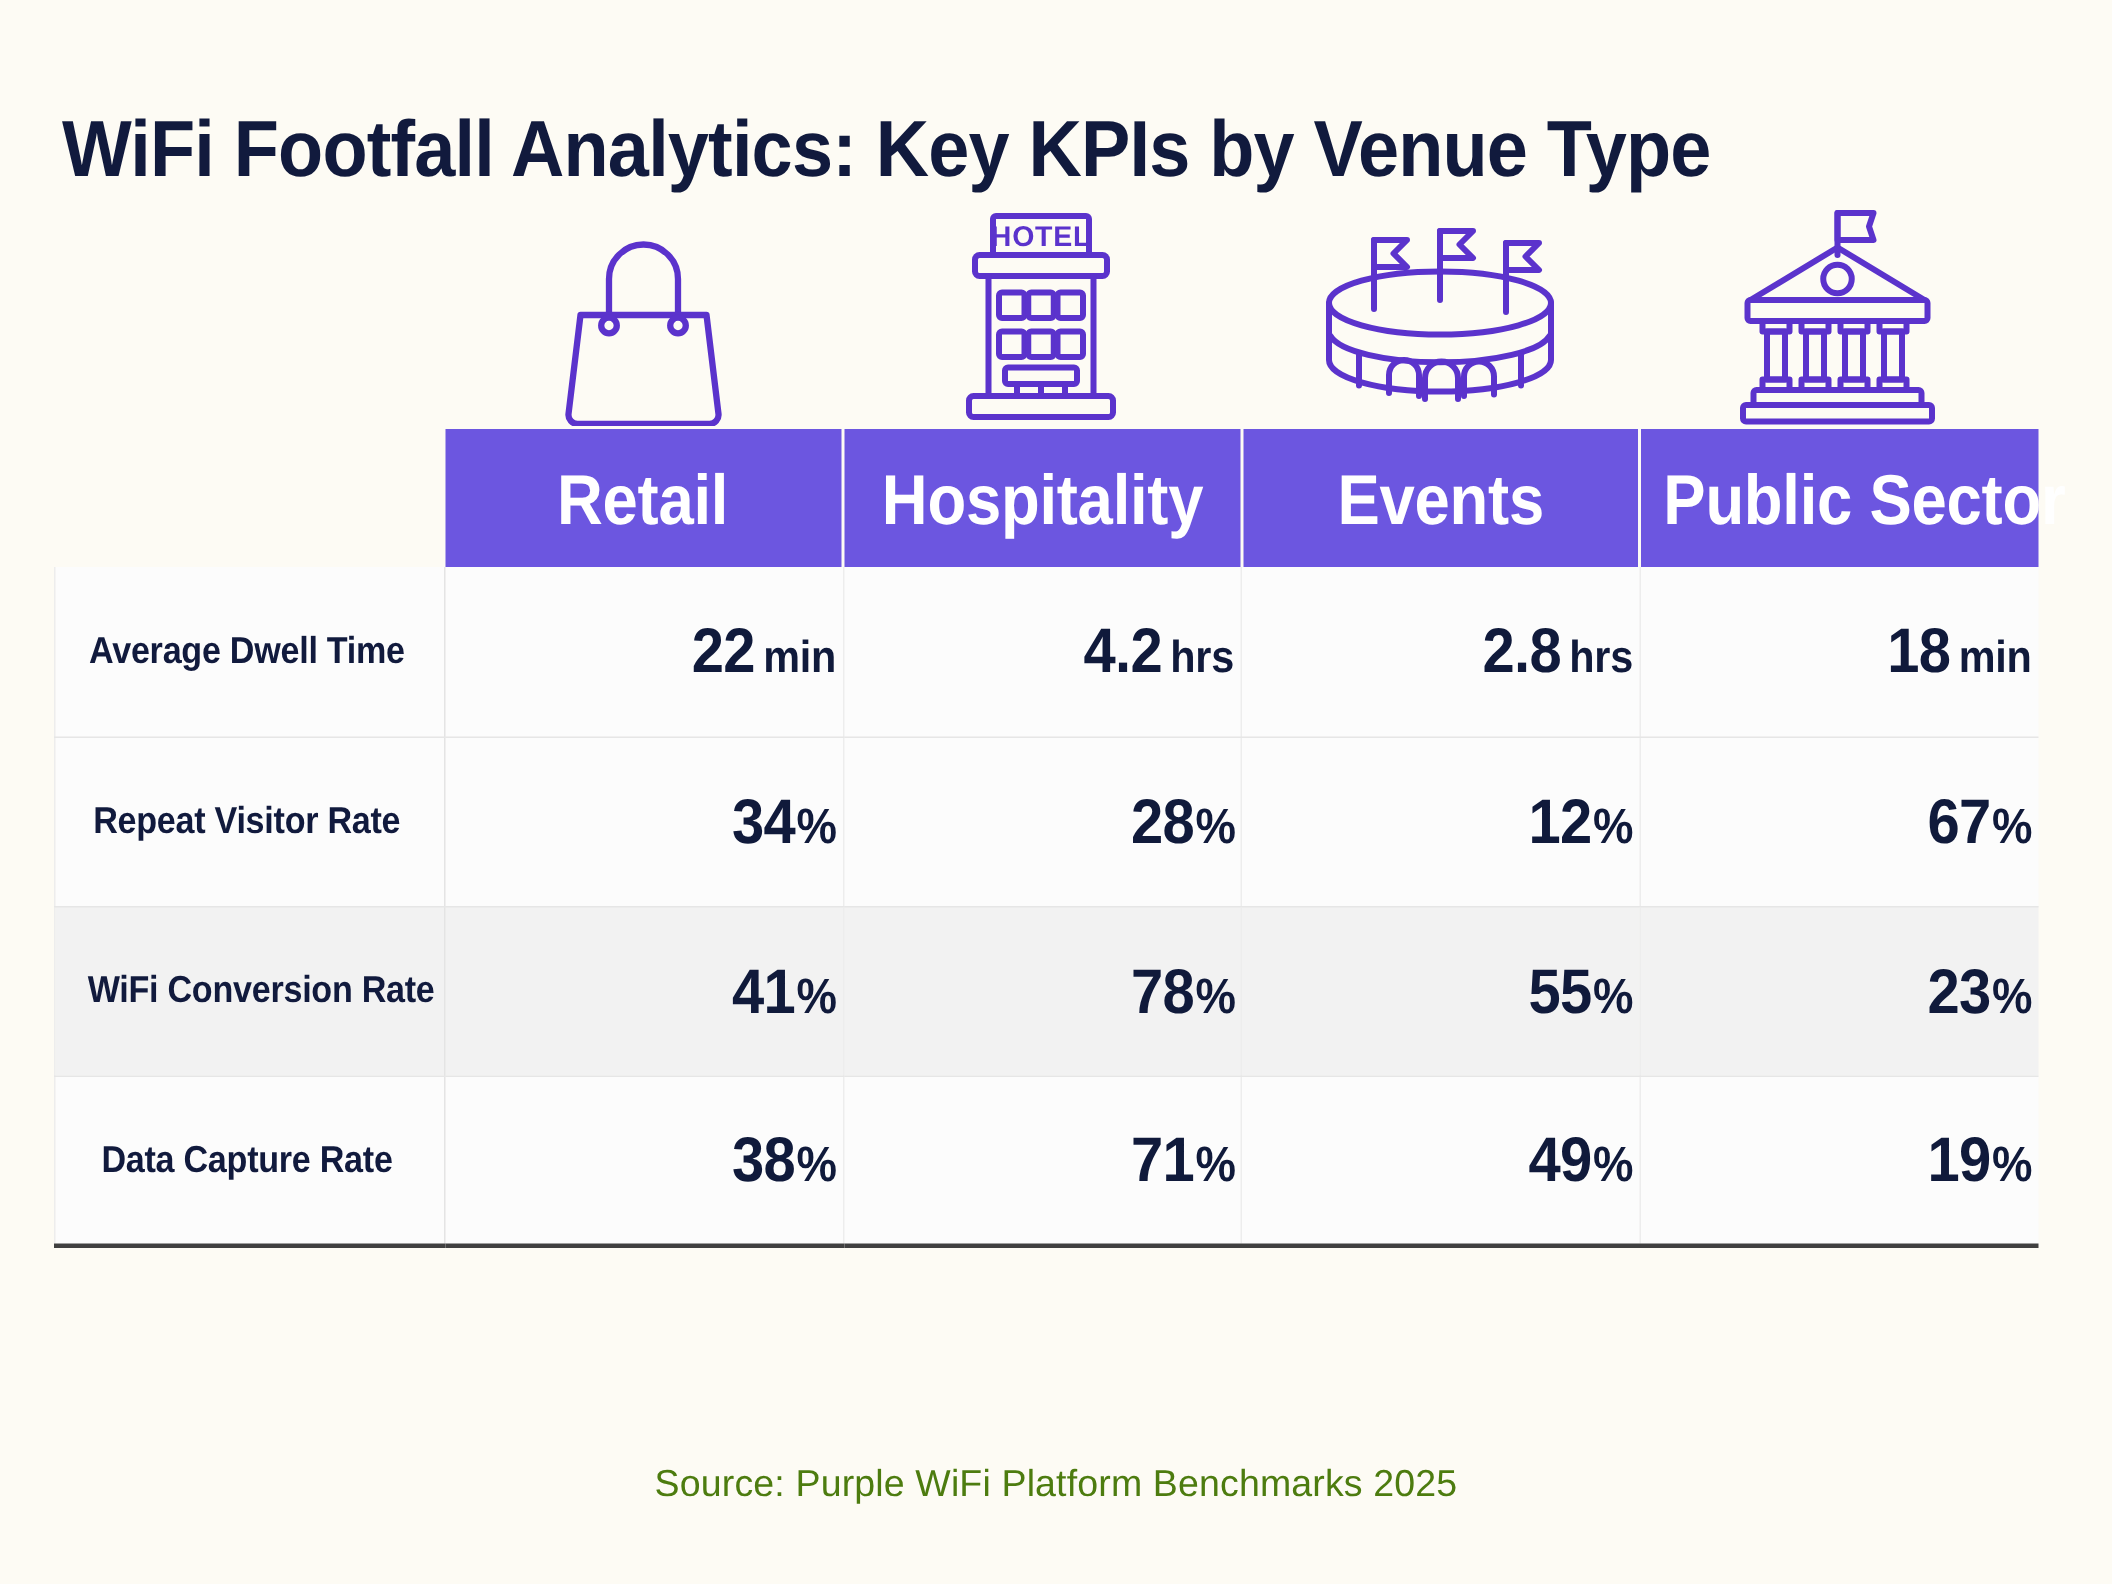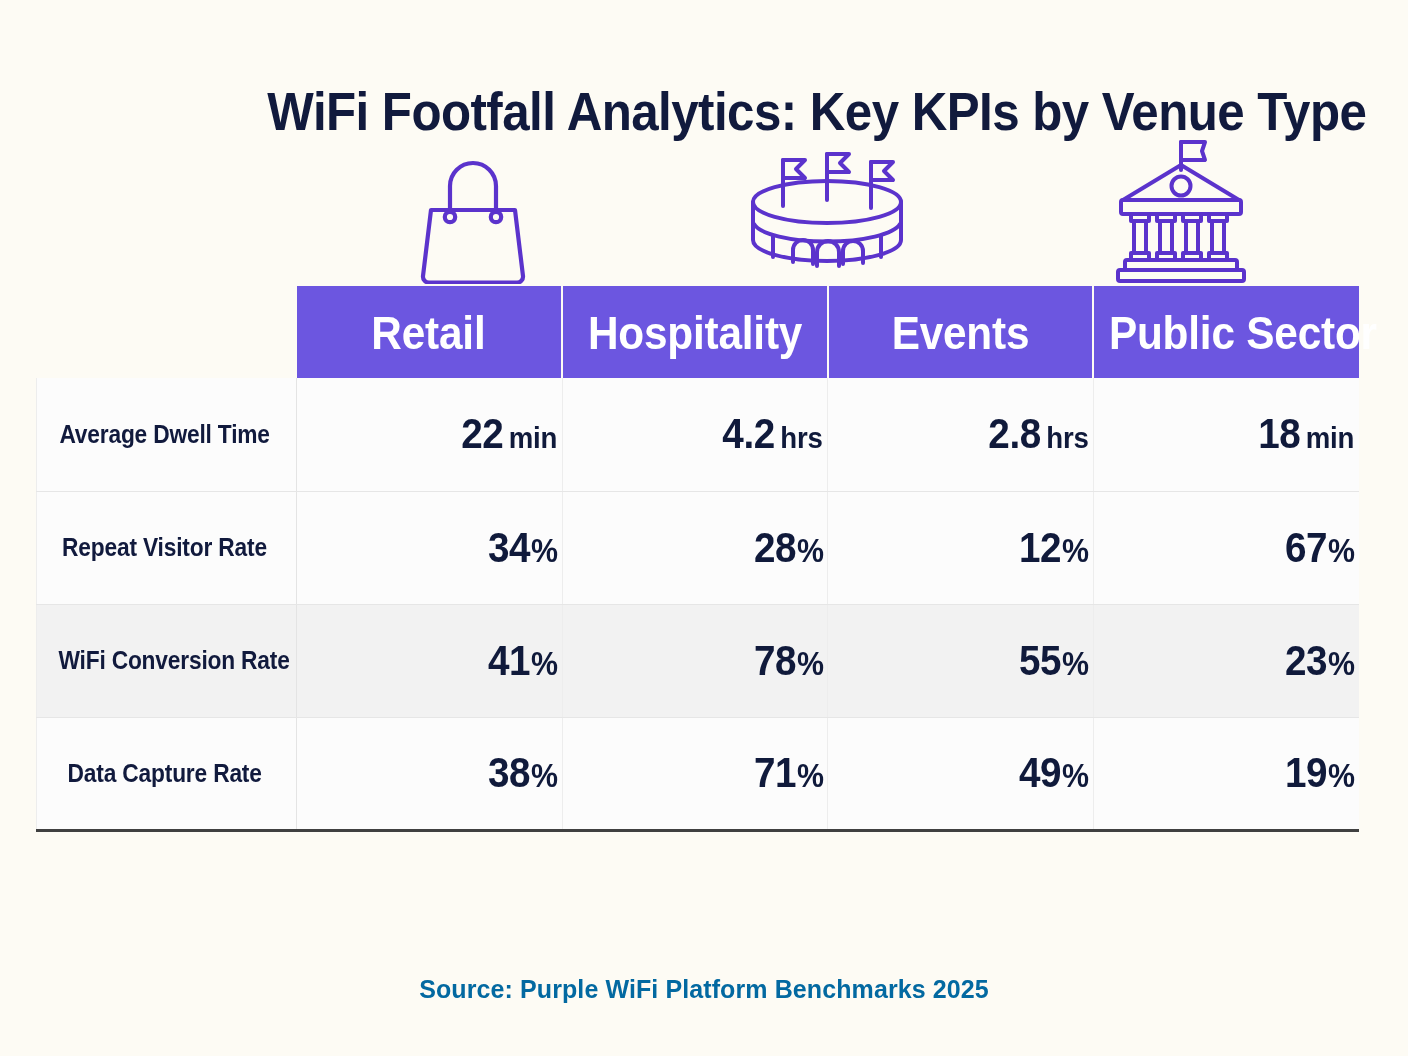--- a/index.html
+++ b/index.html
@@ -11,22 +11,22 @@
     height: 1056px;
     background: #FDFBF4;
     font-family: "Liberation Sans", sans-serif;
     overflow: hidden;
     position: relative;
   }
 
   
   .title-wrap {
     width: 100%;
-    text-align: right;
-    padding-top: 48px;
+    text-align: left;
+    padding-top: 36px;
     box-sizing: border-box;
   }
   .title {
     display: inline-block;
     font-family: "Liberation Sans", sans-serif;
     font-weight: bold;
     font-size: 53px;
     line-height: 1.05;
     letter-spacing: -0.6px;
     color: #111A3D;
@@ -153,23 +153,22 @@
   }
 
   
   .source {
     position: absolute;
     top: 975px;
     left: 0;
     width: 100%;
     text-align: center;
     font-size: 25px;
-    color: #0369a1;
+    color: #4d7c0f;
     letter-spacing: 0.1px;
-    font-weight: bold;
   }
 </style>
 </head>
 <body>
 
 <div class="title-wrap">
   <h1 class="title">WiFi Footfall Analytics: Key KPIs by Venue Type</h1>
 </div>
 
 <div class="icon-strip">
@@ -178,20 +177,39 @@
     <span>
       <svg width="112" height="142" viewBox="0 0 112 142" fill="none" stroke="#5B33CC" stroke-width="4.2" stroke-linecap="round" stroke-linejoin="round">
         <path d="M33 68 V44 a23 23 0 0 1 46 0 V68"></path>
         <path d="M14 68 h84 l8 66 a6 6 0 0 1 -6 6.6 H12 a6 6 0 0 1 -6 -6.6 Z"></path>
         <circle cx="33" cy="75" r="5.2"></circle>
         <circle cx="79" cy="75" r="5.2"></circle>
       </svg>
     </span>
   </div>
 
+  <div class="icon-cell">
+    <span>
+      <svg width="108" height="146" viewBox="0 0 108 146" fill="none" stroke="#5B33CC" stroke-width="4" stroke-linecap="round" stroke-linejoin="round">
+        <rect x="22" y="6" width="64" height="26" rx="2"></rect>
+        <text x="54" y="26" font-family="Liberation Sans, sans-serif" font-size="19" font-weight="bold" fill="#5B33CC" stroke="none" text-anchor="middle" letter-spacing="0.5">HOTEL</text>
+        <rect x="10" y="32" width="88" height="14" rx="3"></rect>
+        <path d="M19 46 V126 M89 46 V126"></path>
+        <rect x="26" y="57" width="17" height="17" rx="2"></rect>
+        <rect x="45.5" y="57" width="17" height="17" rx="2"></rect>
+        <rect x="65" y="57" width="17" height="17" rx="2"></rect>
+        <rect x="26" y="83" width="17" height="17" rx="2"></rect>
+        <rect x="45.5" y="83" width="17" height="17" rx="2"></rect>
+        <rect x="65" y="83" width="17" height="17" rx="2"></rect>
+        <rect x="30" y="107" width="48" height="11" rx="2"></rect>
+        <path d="M38 118 V126 M54 118 V126 M70 118 V126"></path>
+        <rect x="6" y="126" width="96" height="14" rx="3"></rect>
+      </svg>
+    </span>
+  </div>
 
   <div class="icon-cell">
     <span>
       <svg width="168" height="144" viewBox="0 0 168 144" fill="none" stroke="#5B33CC" stroke-width="4" stroke-linecap="round" stroke-linejoin="round">
         <path d="M40 20 V66 M84 14 V60 M128 22 V68"></path>
         <path d="M40 20 h22 l-9 9 9 9 h-22 Z"></path>
         <path d="M84 14 h22 l-9 9 9 9 h-22 Z"></path>
         <path d="M128 22 h22 l-9 9 9 9 h-22 Z"></path>
         <ellipse cx="84" cy="62" rx="74" ry="21"></ellipse>
         <path d="M10 62 V100 a74 21 0 0 0 148 0 V62"></path>

